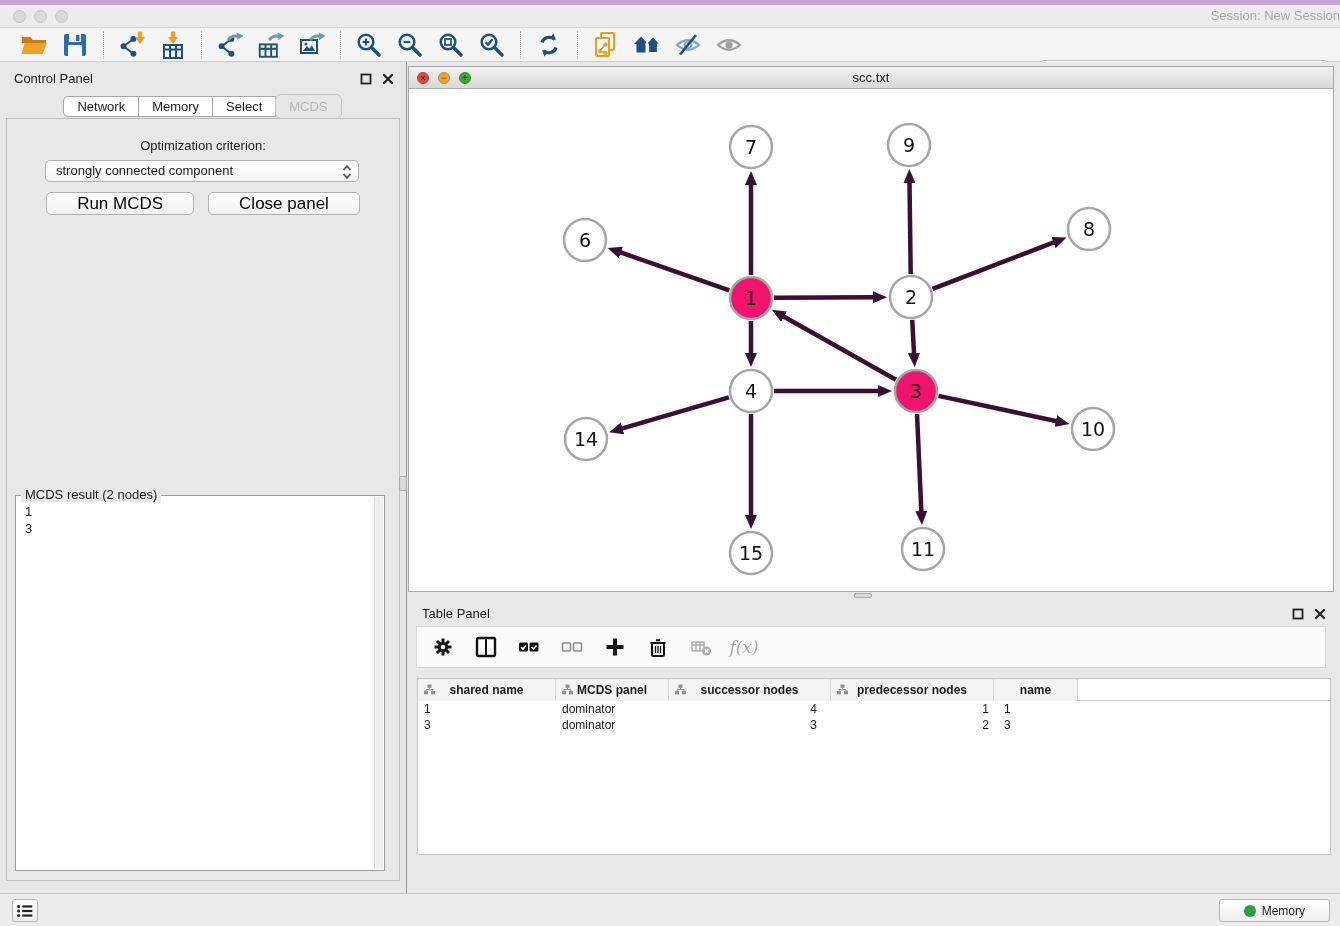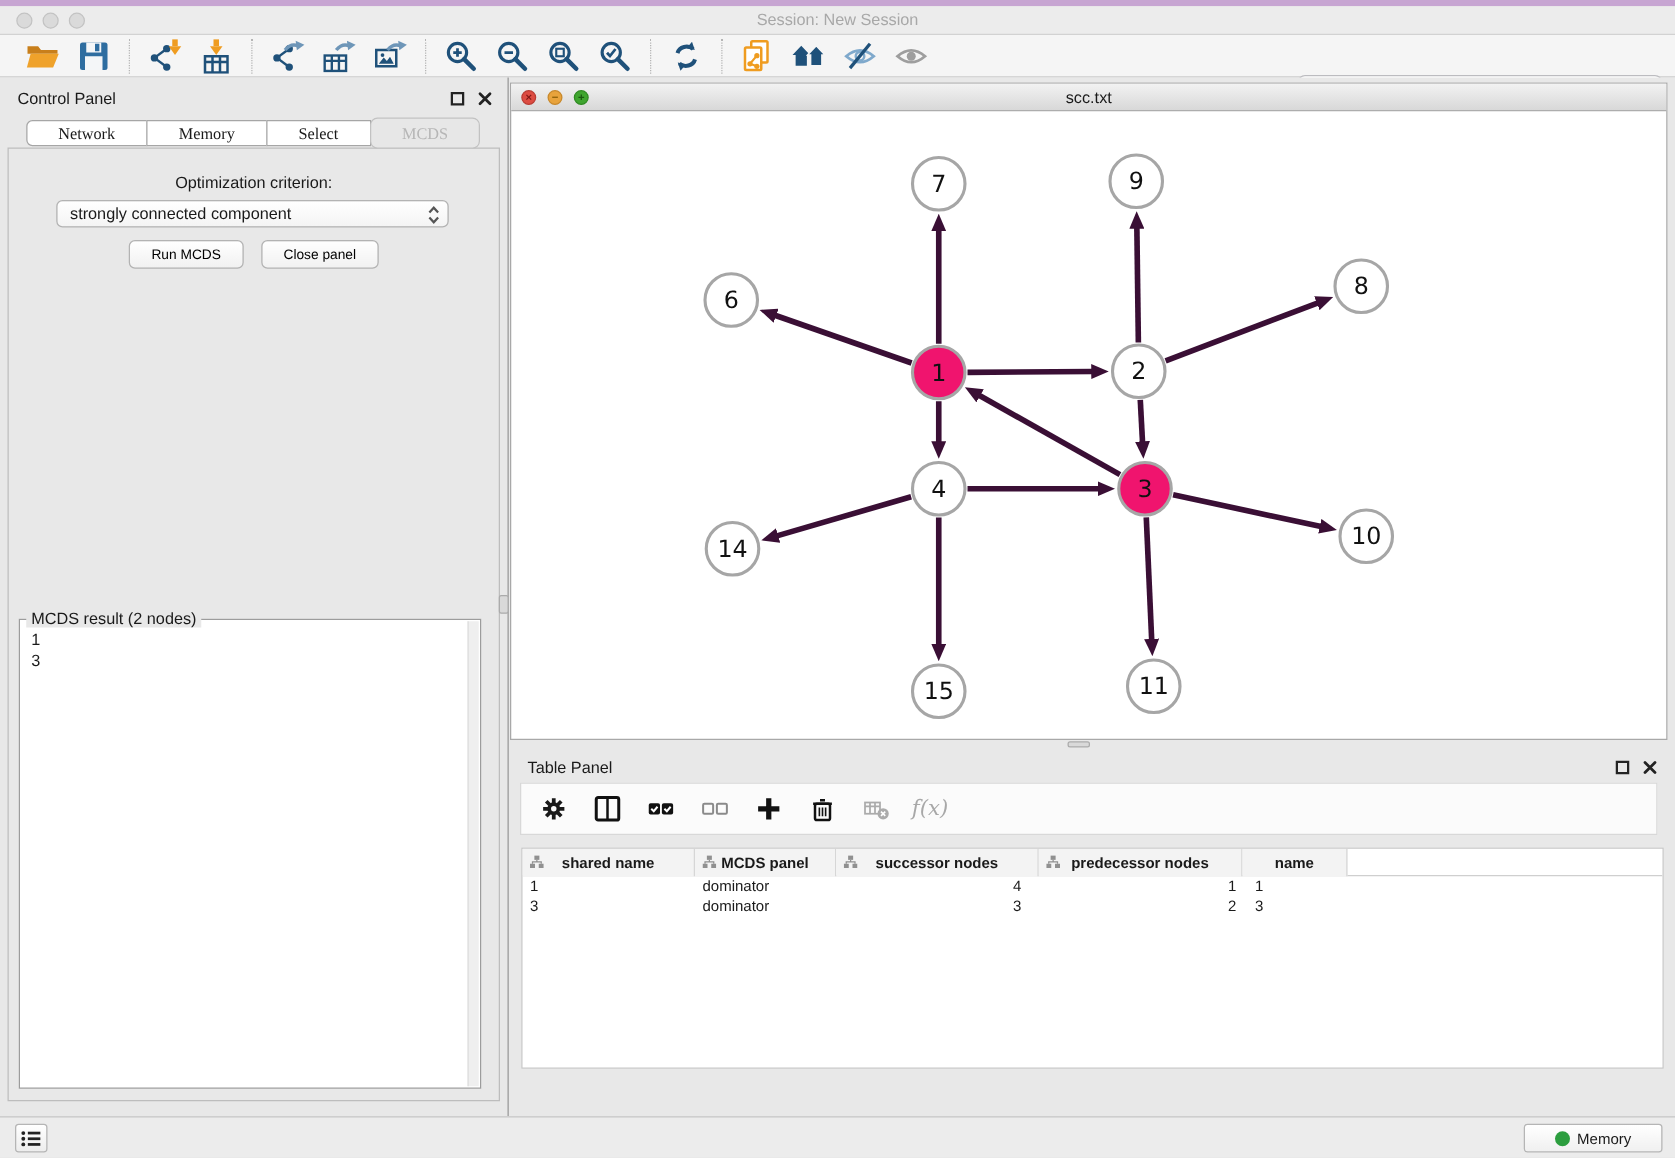--- a/index.html
+++ b/index.html
@@ -7,21 +7,21 @@
   body { position:relative; overflow:hidden; background:#E8E8E8;
          font-family:"Liberation Sans", sans-serif; color:#1A1A1A; }
 
   
   .desktop-strip { position:absolute; left:0; top:0; width:1340px; height:5px; background:#C7A5D2; }
   .titlebar { position:absolute; left:0; top:5px; width:1340px; height:23px;
               background:#ECECEC; border-bottom:1px solid #D2D2D2; }
   .traffic-inactive { position:absolute; left:13px; top:5px; display:flex; gap:8px; }
   .traffic-inactive span { width:13px; height:13px; border-radius:50%;
               background:#DADADA; border:1px solid #C3C3C3; }
-  .titlebar .title { text-align:center; line-height:22px; font-size:13px; color:#A8A8A8; }
+  .titlebar .title { text-align:right; line-height:22px; font-size:13px; color:#A8A8A8; }
 
   .toolbar { position:absolute; left:0; top:28px; width:1340px; height:34px;
              background:#F5F5F5; border-bottom:1px solid #CBCBCB;
              display:flex; align-items:center; padding-left:6px; }
   .tb-group { display:flex; align-items:center; gap:13px; padding:0 14px; }
   .tb-sep { width:0; height:28px; border-left:1px dotted #B5B5B5; }
   .icon28 { width:28px; height:28px; display:inline-flex; align-items:center; justify-content:center; }
   .icon22 { width:24px; height:24px; display:inline-flex; align-items:center; justify-content:center; }
   .search-wrap { position:absolute; right:10px; top:32px; width:292px; height:25px;
              background:#FFF; border:1px solid #BCBCC0; border-radius:6px;
@@ -31,36 +31,36 @@
   
   .main { position:absolute; left:0; top:62px; width:1340px; height:831px; background:#E8E8E8; }
 
   
   .control-panel { position:absolute; left:0; top:0; width:406px; height:100%; }
   .panel-title { position:absolute; left:14px; top:9px; font-size:13px; }
   .panel-btns { position:absolute; right:12px; top:11px; display:flex; gap:10px; }
   .panel-btns span { width:12px; height:12px; display:inline-flex; }
 
   .cp-tabs { position:absolute; left:0; top:34px; width:100%; display:flex; justify-content:center; }
-  .tab { height:21px; line-height:20px; padding:0 25px; font-size:13px;
-         background:#FFF; border:1px solid #A6A6A6; margin-left:-1px; cursor:default;font-family:Liberation Serif, serif; }
+  .tab { height:21px; line-height:20px; padding:0 13px; font-size:13px;
+         background:#FFF; border:1px solid #A6A6A6; margin-left:-1px; cursor:default; }
   .tab.first { border-top-left-radius:5px; border-bottom-left-radius:5px; }
   .tab.last  { border-top-right-radius:5px; border-bottom-right-radius:5px; }
   .tab.selected { position:relative; top:-2px; height:25px; line-height:24px;
          background:#E7E7E7; color:#B6B6B6; border:1px solid #C2C2C2; border-radius:6px; z-index:2; }
 
   .cp-box { position:absolute; left:6px; right:6px; top:56px; bottom:12px;
             border:1px solid #BDBDBD; background:#E8E8E8; }
   .opt-label { text-align:center; margin-top:19px; font-size:13px; }
   .combo { position:absolute; left:38px; right:40px; top:41px; height:22px;
            background:linear-gradient(#FFFFFF,#F4F4F4); border:1px solid #B3B3B3; border-radius:5px;
            font-size:13px; line-height:20px; padding-left:10px; }
   .combo svg { position:absolute; right:6px; top:3px; }
   .cp-buttons { position:absolute; top:73px; width:100%; display:flex; justify-content:center; gap:14px; }
-  .btn { height:23px; padding:0 17px; font-size:11px; border:1px solid #B3B3B3; border-radius:5px;
+  .btn { height:23px; padding:0 30px; font-size:17px; border:1px solid #B3B3B3; border-radius:5px;
          background:linear-gradient(#FFFFFF,#F1F1F1); }
 
   .result-box { position:absolute; left:8px; right:14px; top:376px; bottom:9px;
                 border:1px solid #9C9C9C; background:#FFF; }
   .result-legend { position:absolute; top:-9px; left:5px; background:#E8E8E8; padding:0 4px; font-size:13px; }
   .result-text { position:absolute; inset:1px 11px 1px 1px; padding:6px 8px 0 8px; font-size:13px; line-height:17px; }
   .result-scroll { position:absolute; top:1px; bottom:1px; right:1px; width:9px;
                 background:#EFEFEF; border-left:1px solid #DDD; }
 
   .v-divider { position:absolute; left:406px; top:0; bottom:0; width:2px; background:#E8E8E8;

